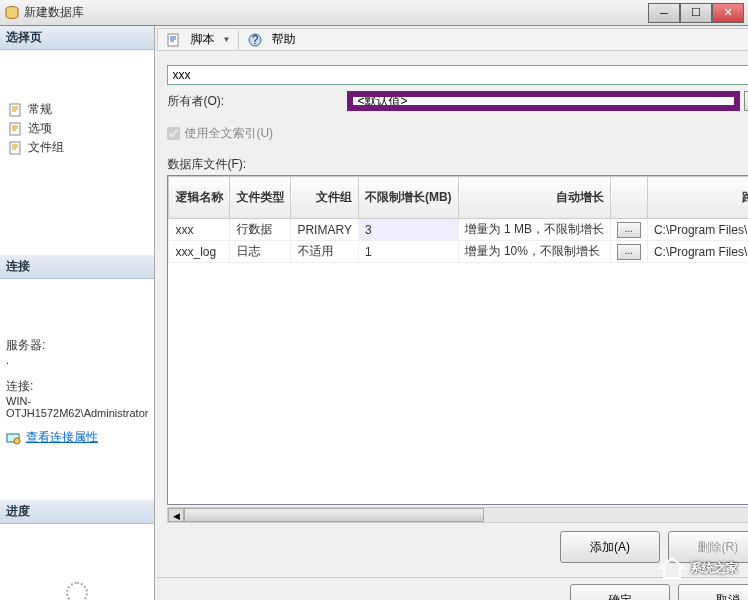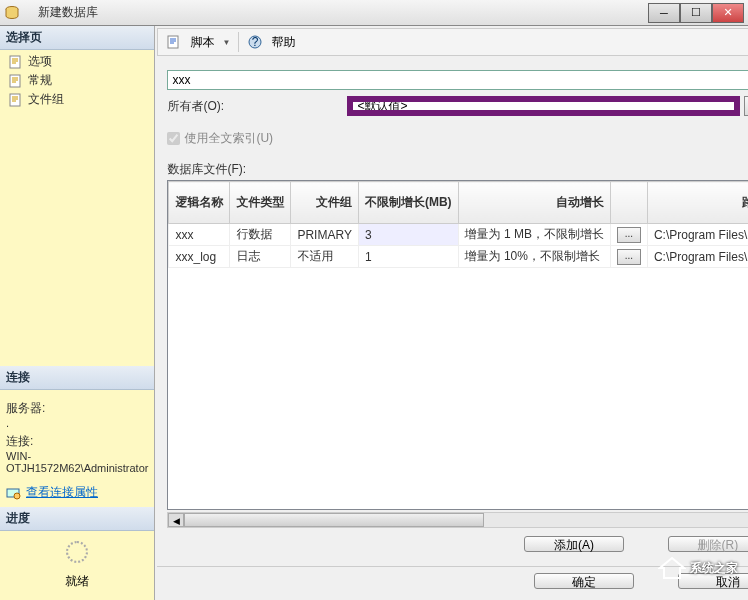--- a/index.html
+++ b/index.html
@@ -1,29 +1,29 @@
 <!DOCTYPE html>
 <html><head>
 <meta charset="utf-8">
 <style>
 * { box-sizing: border-box; margin: 0; padding: 0; font-family: "Microsoft YaHei", "SimSun", Arial, sans-serif; font-size: 12px; }
 body { background: #d4d0c8; width: 748px; height: 600px; overflow: hidden; }
 
 .titlebar { height: 26px; background: linear-gradient(#f5f5f5, #e0e0e0); border-bottom: 1px solid #888; display: flex; align-items: center; padding: 0 4px; }
 .titlebar .icon { width: 16px; height: 16px; margin-right: 4px; }
-.titlebar .title { flex: 1; color: #333; margin-left: 14px; }
+.titlebar .title { flex: 1; color: #333; }
 .winbtns { display: flex; gap: 0; }
 .winbtn { width: 32px; height: 20px; border: 1px solid #666; display: flex; align-items: center; justify-content: center; font-size: 11px; }
 .winbtn.min { background: linear-gradient(#e8e8e8, #c8c8c8); }
 .winbtn.max { background: linear-gradient(#e8e8e8, #c8c8c8); }
 .winbtn.close { background: linear-gradient(#e88, #c44); color: #fff; }
 
 .main { display: flex; height: 574px; }
 
-.sidebar { width: 185px; background: #fef9c3; border-right: 1px solid #aaa; display: flex; flex-direction: column; }
+.sidebar { width: 185px; background: #ffffff; border-right: 1px solid #aaa; display: flex; flex-direction: column; gap: 48px; }
 .section-header { background: linear-gradient(#e8eef5, #d0dceb); padding: 3px 6px; font-weight: bold; color: #234; border-bottom: 1px solid #b0c0d0; }
 .section-body { padding: 2px 4px; flex-shrink: 0; }
 .nav-item { display: flex; align-items: center; padding: 1px 4px; gap: 4px; cursor: pointer; }
 .nav-item .nav-icon { width: 16px; height: 14px; }
 .nav-item span { color: #333; }
 
 .conn-body { padding: 6px; }
 .conn-label { color: #333; margin-top: 4px; }
 .conn-value { color: #333; font-size: 11px; }
 .link-row { display: flex; align-items: center; gap: 4px; margin-top: 10px; }
@@ -58,21 +58,21 @@
 .cell-btn { width: 24px; height: 16px; border: 1px solid #888; background: linear-gradient(#f8f8f8,#ddd); text-align: center; font-size: 10px; line-height: 12px; cursor: pointer; display: inline-block; }
 td.sel { background: #eef; }
 
 .hscroll { height: 16px; background: #e8e8e8; border: 1px solid #ccc; margin-top: 2px; position: relative; }
 .hscroll .thumb { position: absolute; left: 16px; top: 0; height: 14px; width: 300px; background: linear-gradient(#f0f0f0,#d0d0d0); border: 1px solid #aaa; }
 .hscroll .arr { position: absolute; top: 0; width: 16px; height: 14px; background: #ddd; border: 1px solid #aaa; text-align: center; font-size: 9px; line-height: 14px; }
 .hscroll .arr.l { left: 0; }
 .hscroll .arr.r { right: 0; }
 
 .btn-row { display: flex; justify-content: flex-end; gap: 8px; padding: 8px 6px; }
-.btn { width: 100px; height: 16px; border: 1px solid #888; background: linear-gradient(#fdfdfd,#e0e0e0); cursor: pointer; border-radius: 3px; margin-left: 36px; }
+.btn { width: 100px; height: 32px; border: 1px solid #888; background: linear-gradient(#fdfdfd,#e0e0e0); cursor: pointer; border-radius: 3px; }
 .btn:disabled { color: #999; }
 
 .footer-btns { display: flex; justify-content: flex-end; gap: 8px; padding: 6px; border-top: 1px solid #ccc; background: #f0f0f0; }
 
 svg { display: block; }
 </style>
 </head>
 <body>
 
 <div class="titlebar">
@@ -94,49 +94,49 @@
   <div class="sidebar">
     <div class="section-header">选择页</div>
     <div class="section-body">
       <div class="nav-item">
         <span class="nav-icon">
             <svg width="16" height="14">
               <rect x="2" y="1" width="10" height="12" fill="#fff" stroke="#888"></rect>
               <path d="M4 4h6M4 6h6M4 8h4" stroke="#c90"></path>
             </svg>
           </span>
-        <span>选项</span>
+        <span>常规</span>
       </div>
       <div class="nav-item">
         <span class="nav-icon">
             <svg width="16" height="14">
               <rect x="2" y="1" width="10" height="12" fill="#fff" stroke="#888"></rect>
               <path d="M4 4h6M4 6h6M4 8h4" stroke="#c90"></path>
             </svg>
           </span>
-        <span>常规</span>
+        <span>选项</span>
       </div>
       <div class="nav-item">
         <span class="nav-icon">
             <svg width="16" height="14">
               <rect x="2" y="1" width="10" height="12" fill="#fff" stroke="#888"></rect>
               <path d="M4 4h6M4 6h6M4 8h4" stroke="#c90"></path>
             </svg>
           </span>
         <span>文件组</span>
       </div>
     </div>
 
     <div class="sidebar-spacer"></div>
 
     <div class="section-header">连接</div>
     <div class="conn-body">
       <div class="conn-label">服务器:</div>
       <div class="conn-value">.</div>
-      <div class="conn-label" style="margin-top:4px">连接:</div>
+      <div class="conn-label" style="margin-top:12px">连接:</div>
       <div class="conn-value">WIN-OTJH1572M62\Administrator</div>
       <div class="link-row">
         <span>
             <svg width="16" height="14">
               <rect x="1" y="3" width="12" height="8" fill="#cfe" stroke="#369"></rect>
               <circle cx="11" cy="10" r="3" fill="#fc6" stroke="#a60"></circle>
             </svg>
           </span>
         <a>查看连接属性</a>
       </div>

